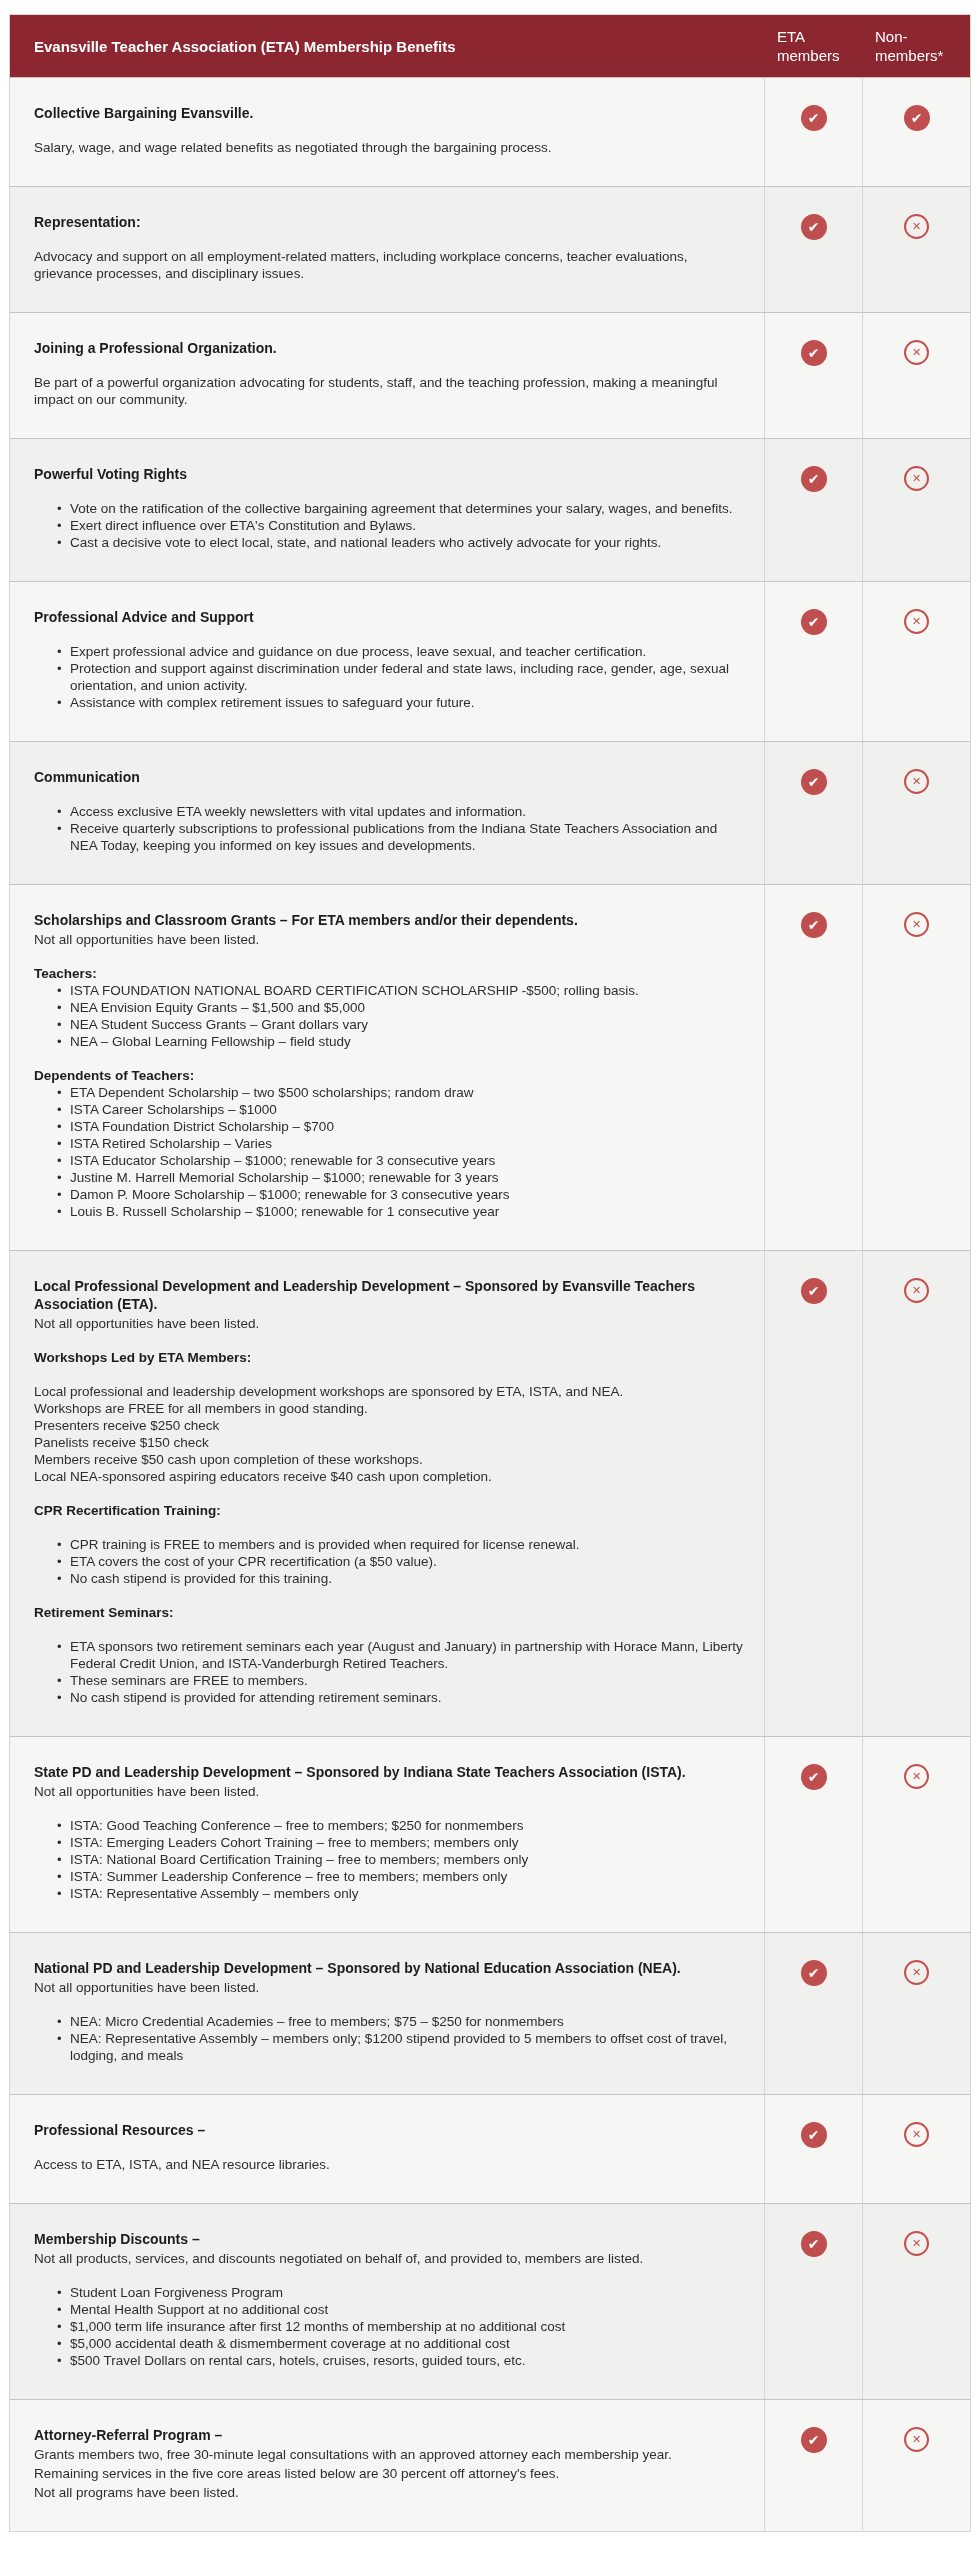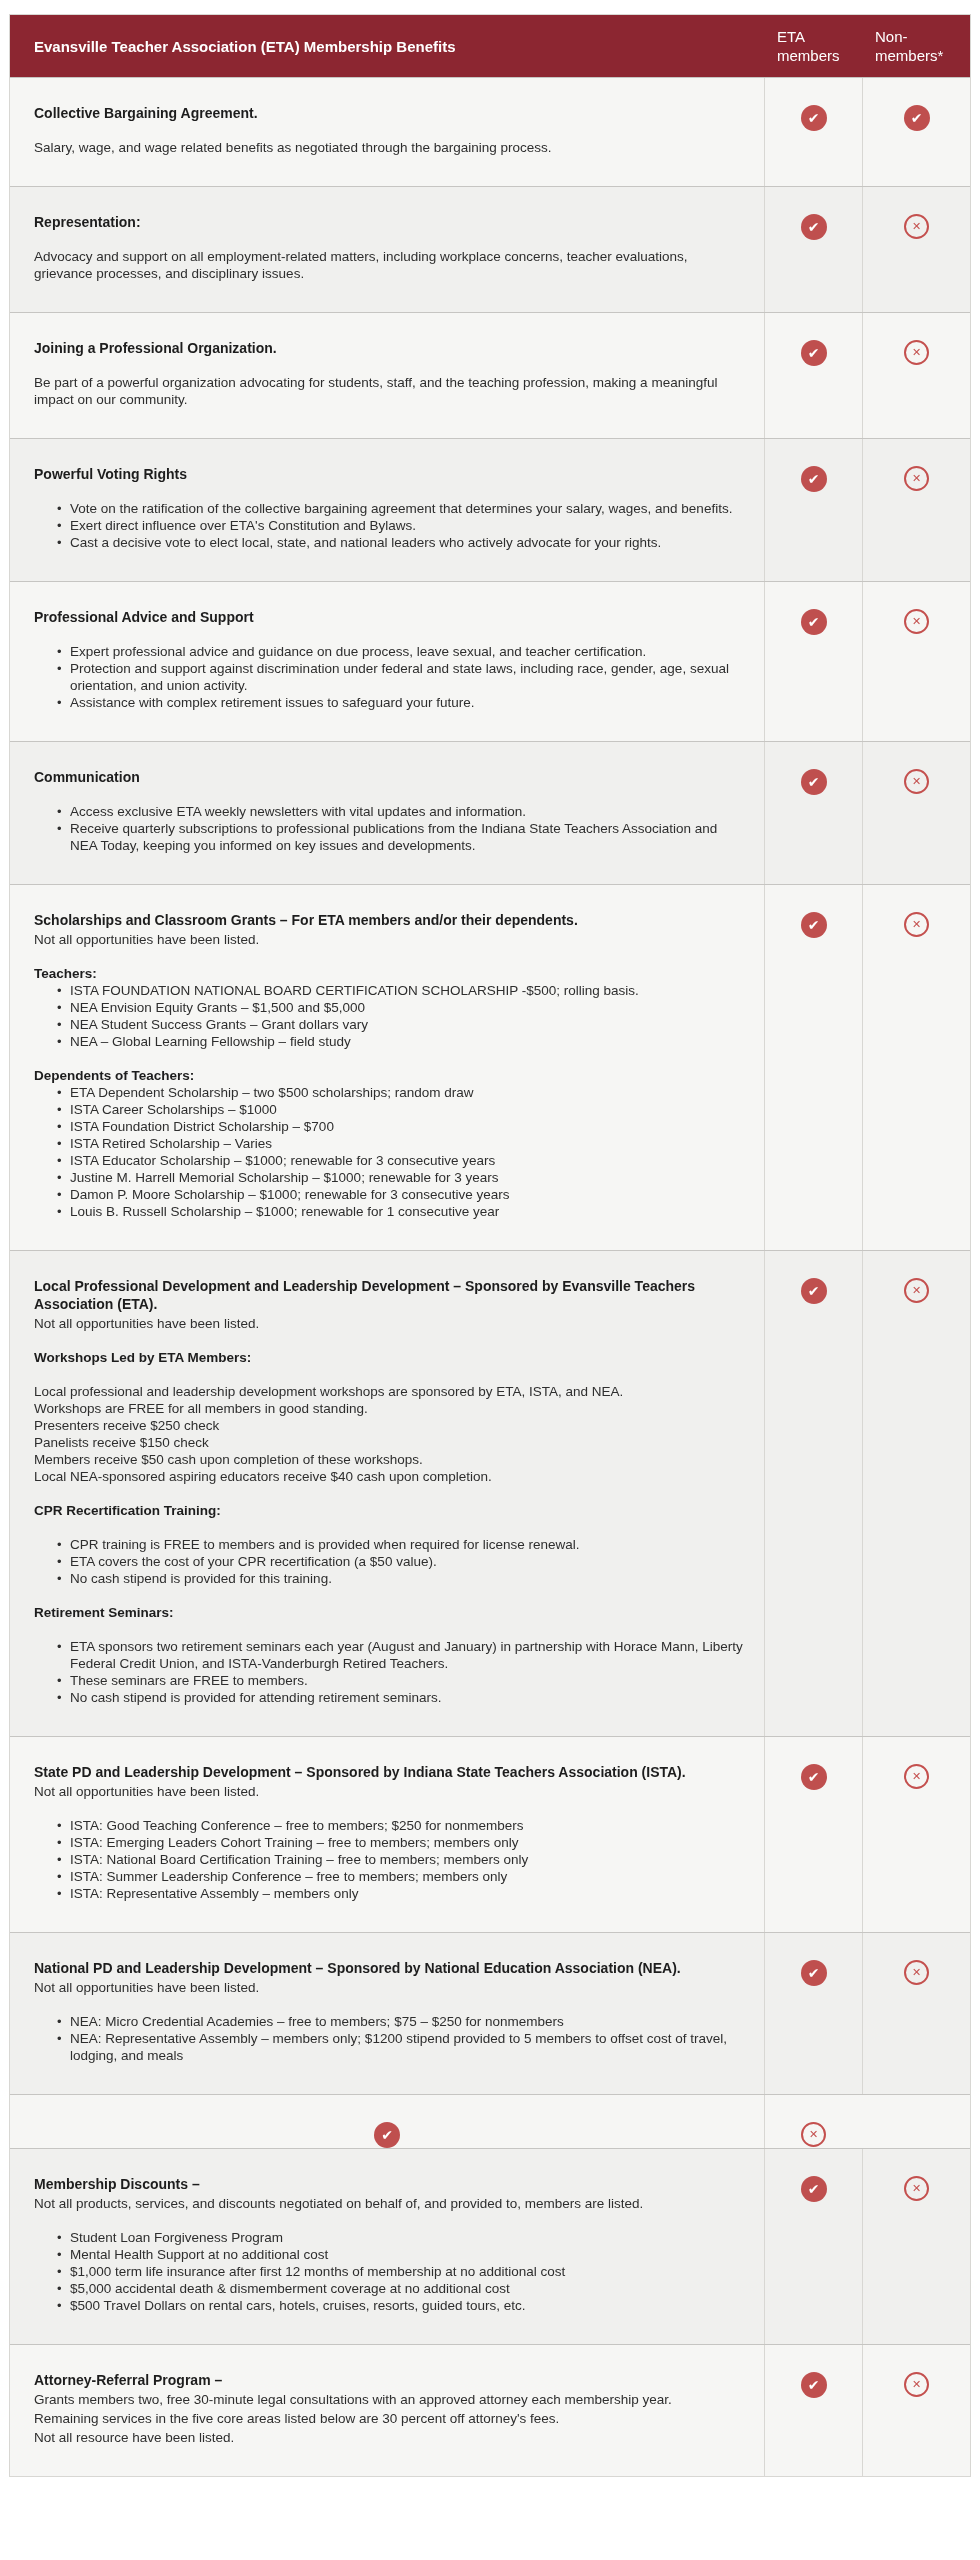--- a/index.html
+++ b/index.html
@@ -121,21 +121,21 @@
 
 <div class="table">
   <div class="hdr">
     <div class="h-title">Evansville Teacher Association (ETA) Membership Benefits</div>
     <div class="h-col">ETA members</div>
     <div class="h-col">Non-members*</div>
   </div>
   <div class="body">
       <div class="row odd">
         <div class="cell desc">
-          <div class="title"><span class="bold">Collective Bargaining Agreement.</span></div>
+          <div class="title"><span class="bold">Collective Bargaining Evansville.</span></div>
           <p class="p">Salary, wage, and wage related benefits as negotiated through the bargaining process.</p>
         </div>
         <div class="cell stat">
           <span class="ic-check">✔</span>
         </div>
         <div class="cell stat">
           <span class="ic-check">✔</span>
         </div>
       </div>
       <div class="row even">
@@ -301,20 +301,24 @@
           </ul>
         </div>
         <div class="cell stat">
           <span class="ic-check">✔</span>
         </div>
         <div class="cell stat">
           <span class="ic-x">✕</span>
         </div>
       </div>
       <div class="row odd">
+        <div class="cell desc">
+          <div class="title"><span class="bold">Professional Resources –</span></div>
+          <p class="p">Access to ETA, ISTA, and NEA resource libraries.</p>
+        </div>
         <div class="cell stat">
           <span class="ic-check">✔</span>
         </div>
         <div class="cell stat">
           <span class="ic-x">✕</span>
         </div>
       </div>
       <div class="row even">
         <div class="cell desc">
           <div class="title"><span class="bold">Membership Discounts –</span></div>
@@ -332,21 +336,21 @@
         </div>
         <div class="cell stat">
           <span class="ic-x">✕</span>
         </div>
       </div>
       <div class="row odd">
         <div class="cell desc">
           <div class="title"><span class="bold">Attorney-Referral Program –</span></div>
           <div class="tight">Grants members two, free 30-minute legal consultations with an approved attorney each membership year.</div>
           <div class="tight">Remaining services in the five core areas listed below are 30 percent off attorney's fees.</div>
-          <div class="tight">Not all resource have been listed.</div>
+          <div class="tight">Not all programs have been listed.</div>
         </div>
         <div class="cell stat">
           <span class="ic-check">✔</span>
         </div>
         <div class="cell stat">
           <span class="ic-x">✕</span>
         </div>
       </div>
     </div>
 </div>

